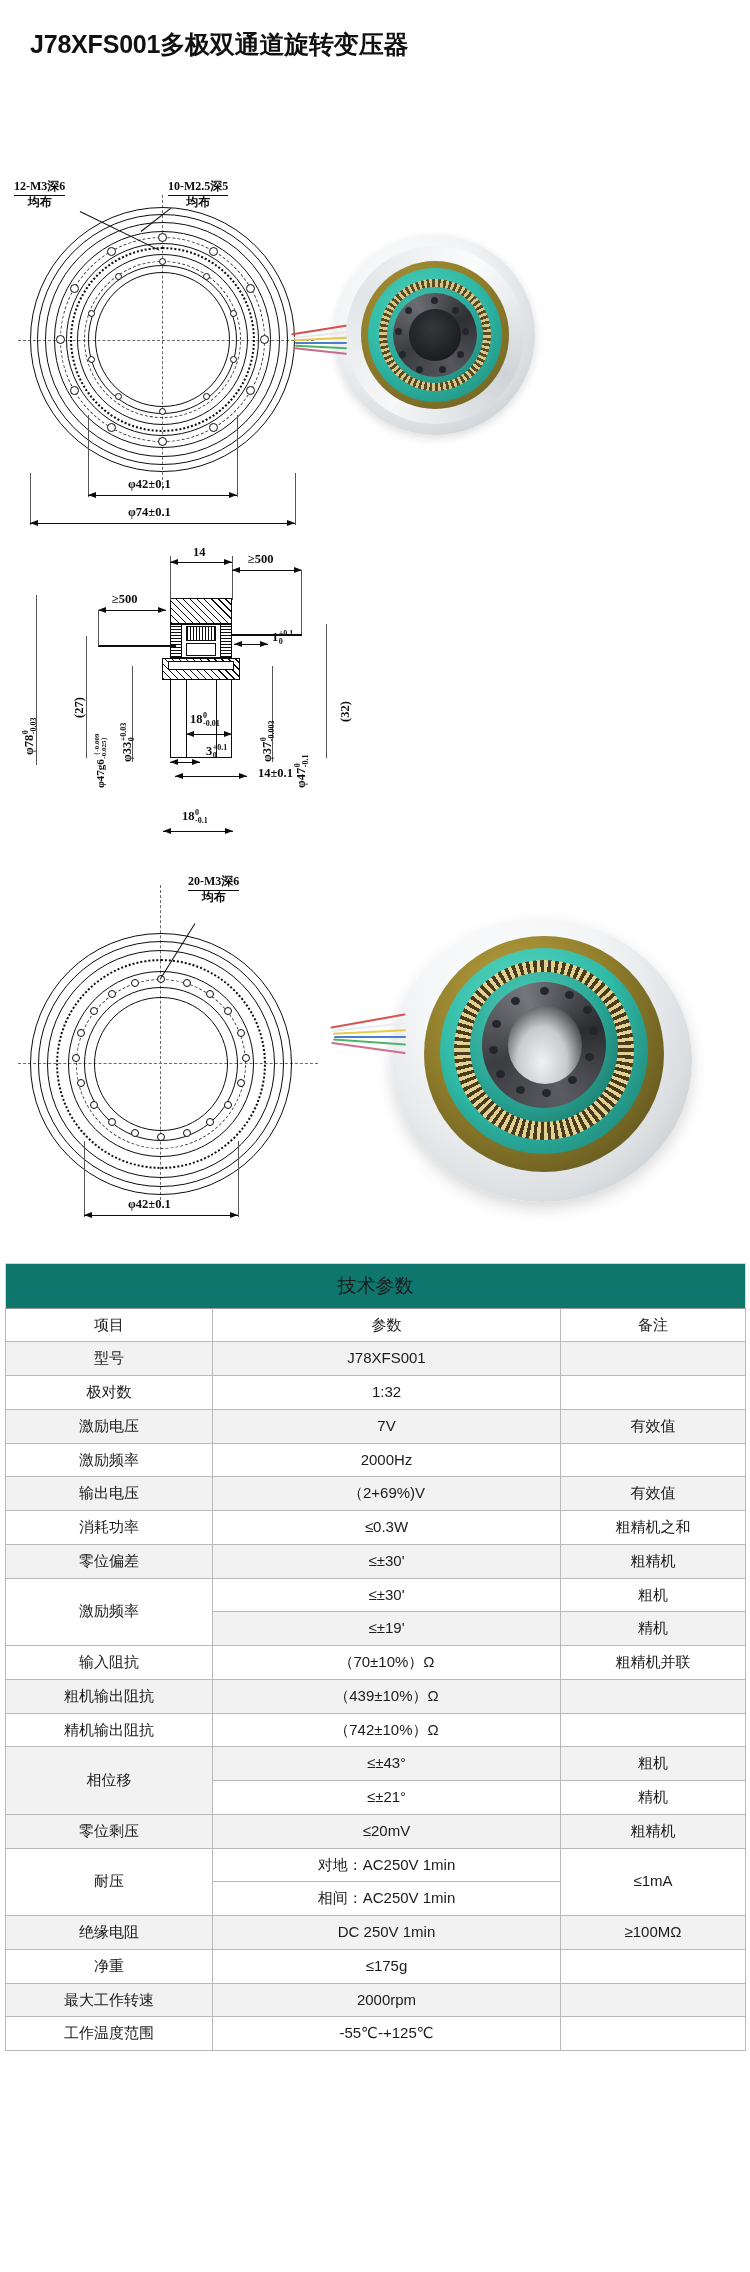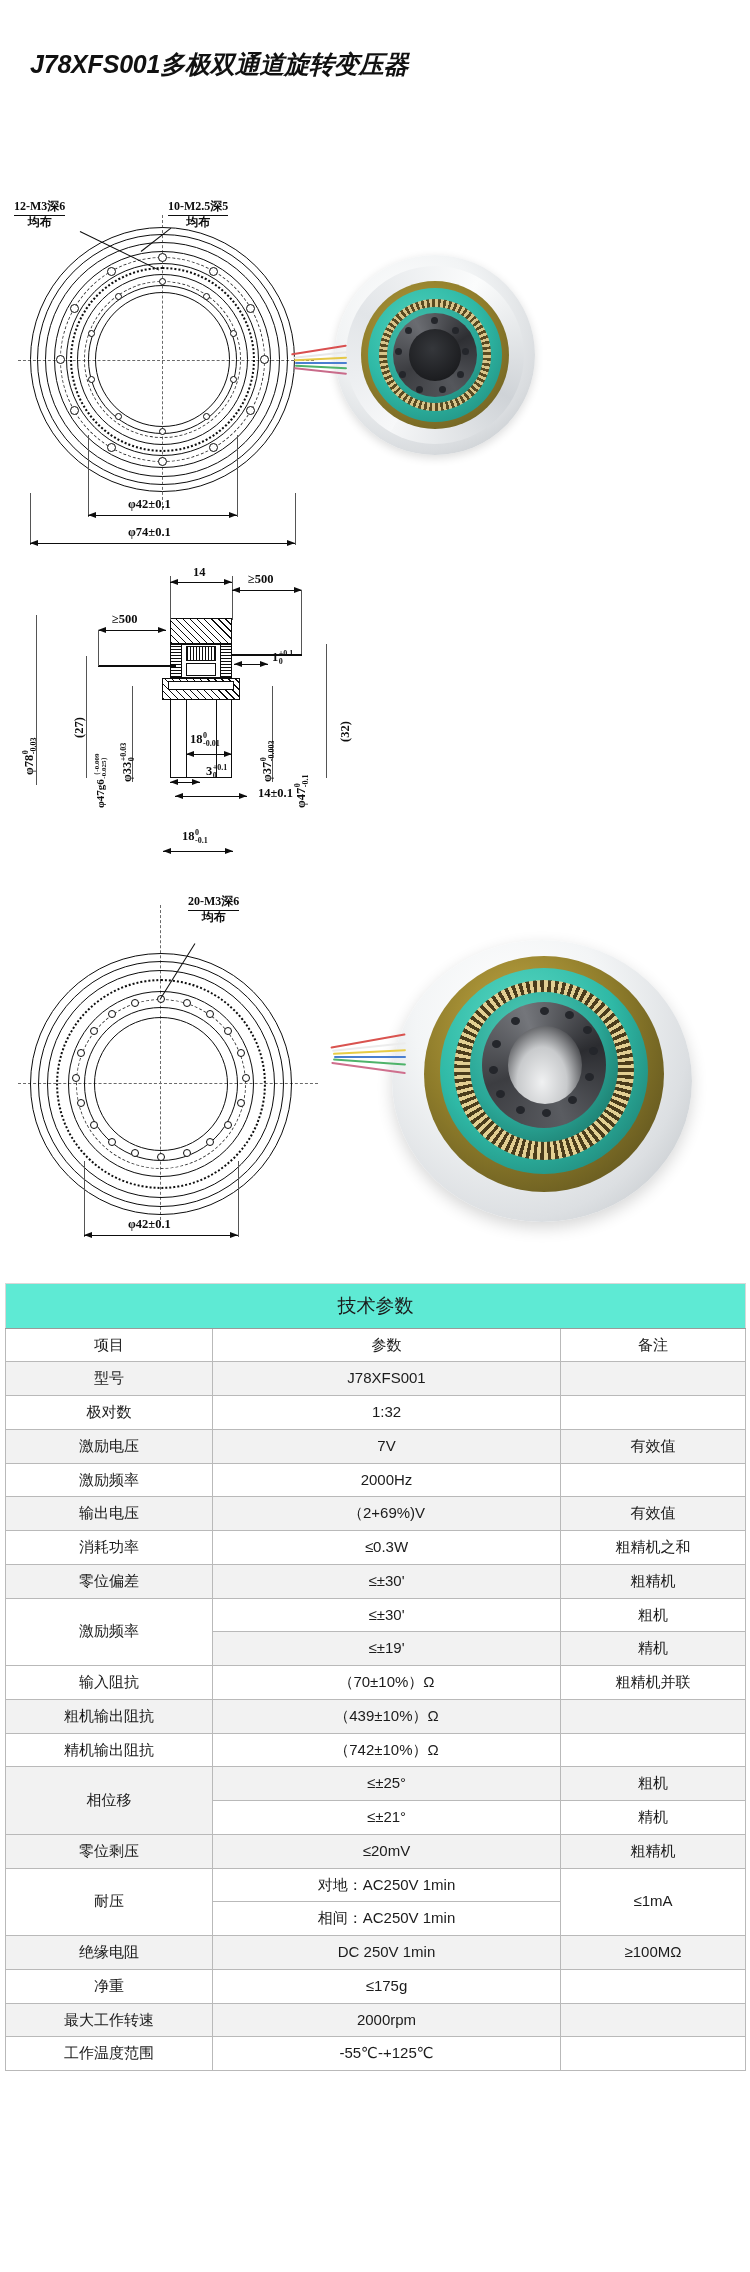--- a/index.html
+++ b/index.html
@@ -6,21 +6,21 @@
   html, body { margin: 0; padding: 0; }
   body {
     width: 750px;
     background: #ffffff;
     font-family: "Liberation Sans", "DejaVu Sans", sans-serif;
     color: #1a1a1a;
   }
   .page { width: 750px; position: relative; padding: 0; }
 
   
-  .title-wrap { padding: 50px 0 16px 30px; font-style: italic; }
+  .title-wrap { padding: 30px 0 16px 30px; }
   .page-title {
     font-size: 25px;
     font-weight: bold;
     letter-spacing: -0.2px;
     color: #111111;
     line-height: 1.15;
   }
 
   
   .figure-block { position: relative; width: 750px; }
@@ -144,21 +144,21 @@
     color: #1b1b1b;
     line-height: 1.25;
   }
   table.spec .cap {
     font-size: 19px;
     padding: 10px 4px;
     border-left: 1px solid #d8d8d8;
     border-right: 1px solid #d8d8d8;
     border-top: 1px solid #d8d8d8;
     border-bottom: 1px solid #9a9a9a;
-    background: #5eead4;
+    background: #0f766e;
   }
   table.spec tr.shade td { background: #f2f2f2; }
   table.spec tr.plain td { background: #ffffff; }
   .col-item { width: 207px; }
   .col-param { width: 348px; }
   .col-note { width: 185px; }
 </style>
 </head>
 <body>
 
@@ -525,21 +525,21 @@
             <td></td>
           </tr>
         <tr class="plain">
             <td>精机输出阻抗</td>
             <td>（742±10%）Ω</td>
             <td></td>
           </tr>
 
         <tr class="shade">
           <td rowspan="2">相位移</td>
-          <td>≤±25°</td>
+          <td>≤±43°</td>
           <td>粗机</td>
         </tr>
         <tr class="plain">
           <td>≤±21°</td>
           <td>精机</td>
         </tr>
 
         <tr class="shade">
             <td>零位剩压</td>
             <td>≤20mV</td>

